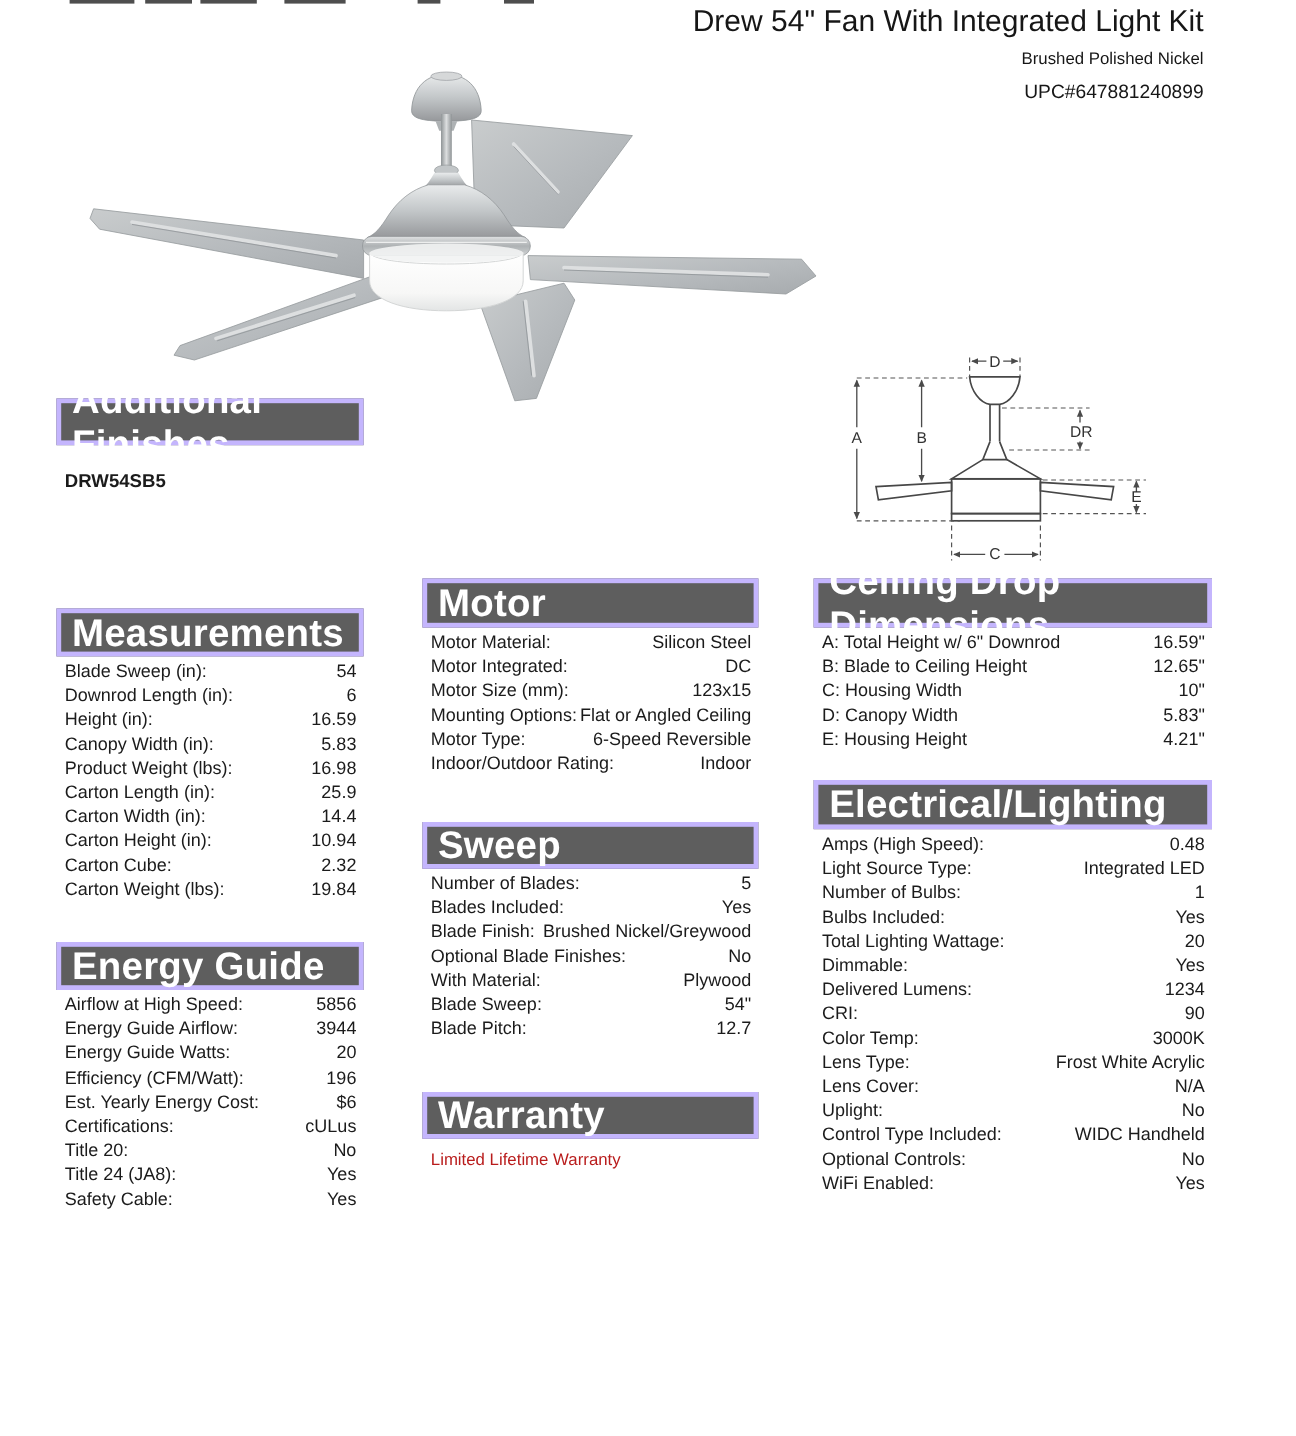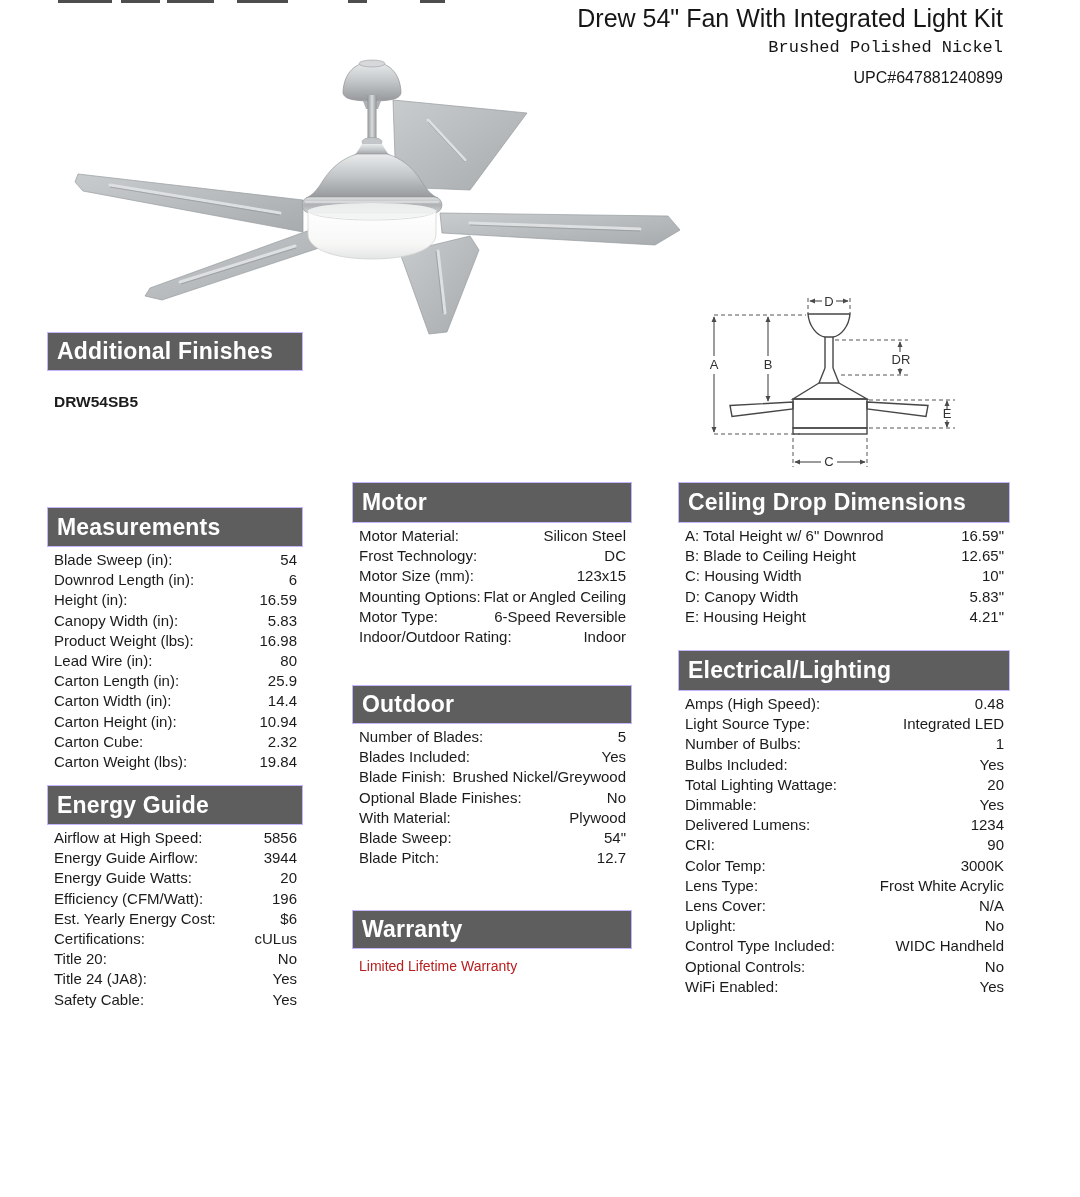--- a/index.html
+++ b/index.html
@@ -6,27 +6,27 @@
   .page{
     position:relative;width:1080px;height:1197px;background:#ffffff;
     font-family:"Liberation Sans", sans-serif;color:#1c1c1c;overflow:hidden;
   }
   .abs{position:absolute;}
   
   .topdash{position:absolute;top:0;height:3px;background:#4e4e4e;}
   
   .titleblock{position:absolute;top:3px;right:77px;text-align:right;color:#161616;}
   .title-main{font-size:25px;line-height:30px;}
-  .title-sub{font-size:17px;line-height:26px;margin-top:2px;font-family:Liberation Mono, monospace;}
+  .title-sub{font-size:14px;line-height:26px;margin-top:2px;}
   .title-upc{font-size:16px;line-height:24px;margin-top:5px;}
   
   .spec{position:absolute;}
   .bar{
-    background:#5e5e5e;border:1px solid #c4b5fd;box-sizing:border-box;
-    color:#ffffff;font-weight:bold;font-size:23px;padding-left:9px;
+    background:#5e5e5e;border:4px solid #c4b5fd;box-sizing:border-box;
+    color:#ffffff;font-weight:bold;font-size:32px;padding-left:9px;
     display:flex;align-items:center;letter-spacing:0.2px;
   }
   .rows{padding-top:3px;}
   .spec-row{
     display:flex;justify-content:space-between;align-items:baseline;
     font-size:15px;line-height:20.2px;white-space:nowrap;
     padding-left:7px;padding-right:6px;color:#1b1b1b;
   }
   .model{font-weight:bold;font-size:15.5px;color:#1b1b1b;}
   .warranty-text{font-size:14px;color:#b91c1c;padding-left:7px;}
@@ -209,24 +209,20 @@
         <div class="spec-row">
           <span>Canopy Width (in):</span>
           <span>5.83</span>
         </div>
 
         <div class="spec-row">
           <span>Product Weight (lbs):</span>
           <span>16.98</span>
         </div>
 
-        <div class="spec-row">
-          <span>Lead Wire (in):</span>
-          <span>80</span>
-        </div>
 
         <div class="spec-row">
           <span>Carton Length (in):</span>
           <span>25.9</span>
         </div>
 
         <div class="spec-row">
           <span>Carton Width (in):</span>
           <span>14.4</span>
         </div>
@@ -306,21 +302,21 @@
       <span>Motor</span>
     </div>
     <div class="rows">
 
         <div class="spec-row">
           <span>Motor Material:</span>
           <span>Silicon Steel</span>
         </div>
 
         <div class="spec-row">
-          <span>Frost Technology:</span>
+          <span>Motor Integrated:</span>
           <span>DC</span>
         </div>
 
         <div class="spec-row">
           <span>Motor Size (mm):</span>
           <span>123x15</span>
         </div>
 
         <div class="spec-row">
           <span>Mounting Options:</span>
@@ -334,21 +330,21 @@
 
         <div class="spec-row">
           <span>Indoor/Outdoor Rating:</span>
           <span>Indoor</span>
         </div>
       </div>
   </section>
 
   <section class="spec" style="left:352px;top:685px;width:280px;">
     <div class="bar" style="height:39px;">
-      <span>Outdoor</span>
+      <span>Sweep</span>
     </div>
     <div class="rows">
 
         <div class="spec-row">
           <span>Number of Blades:</span>
           <span>5</span>
         </div>
 
         <div class="spec-row">
           <span>Blades Included:</span>

